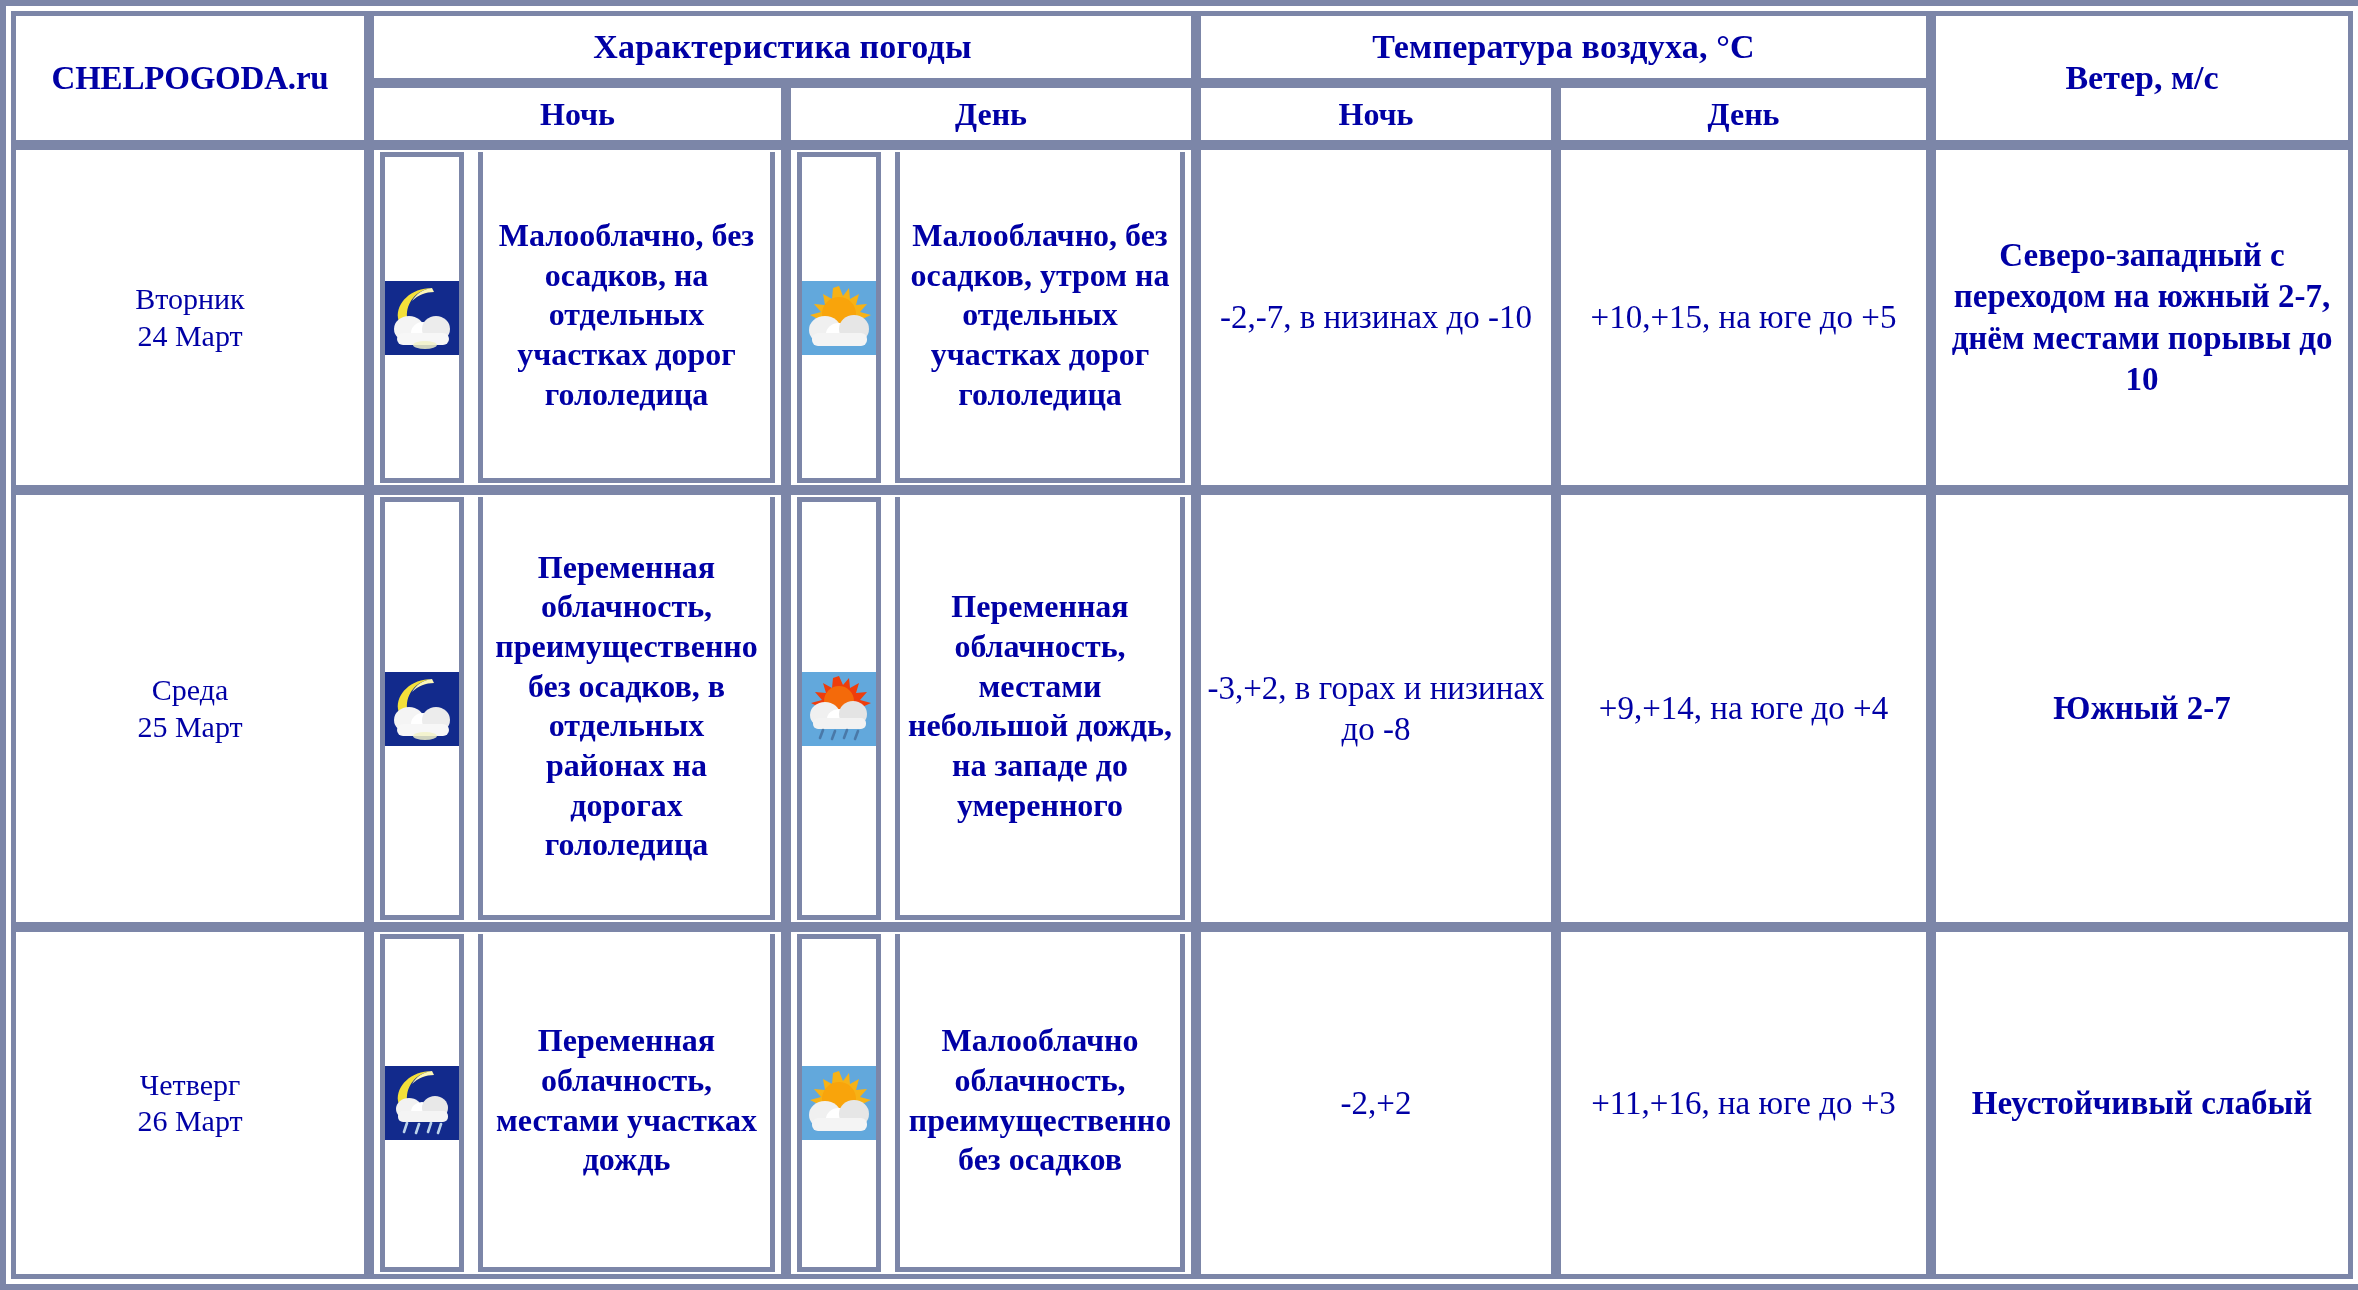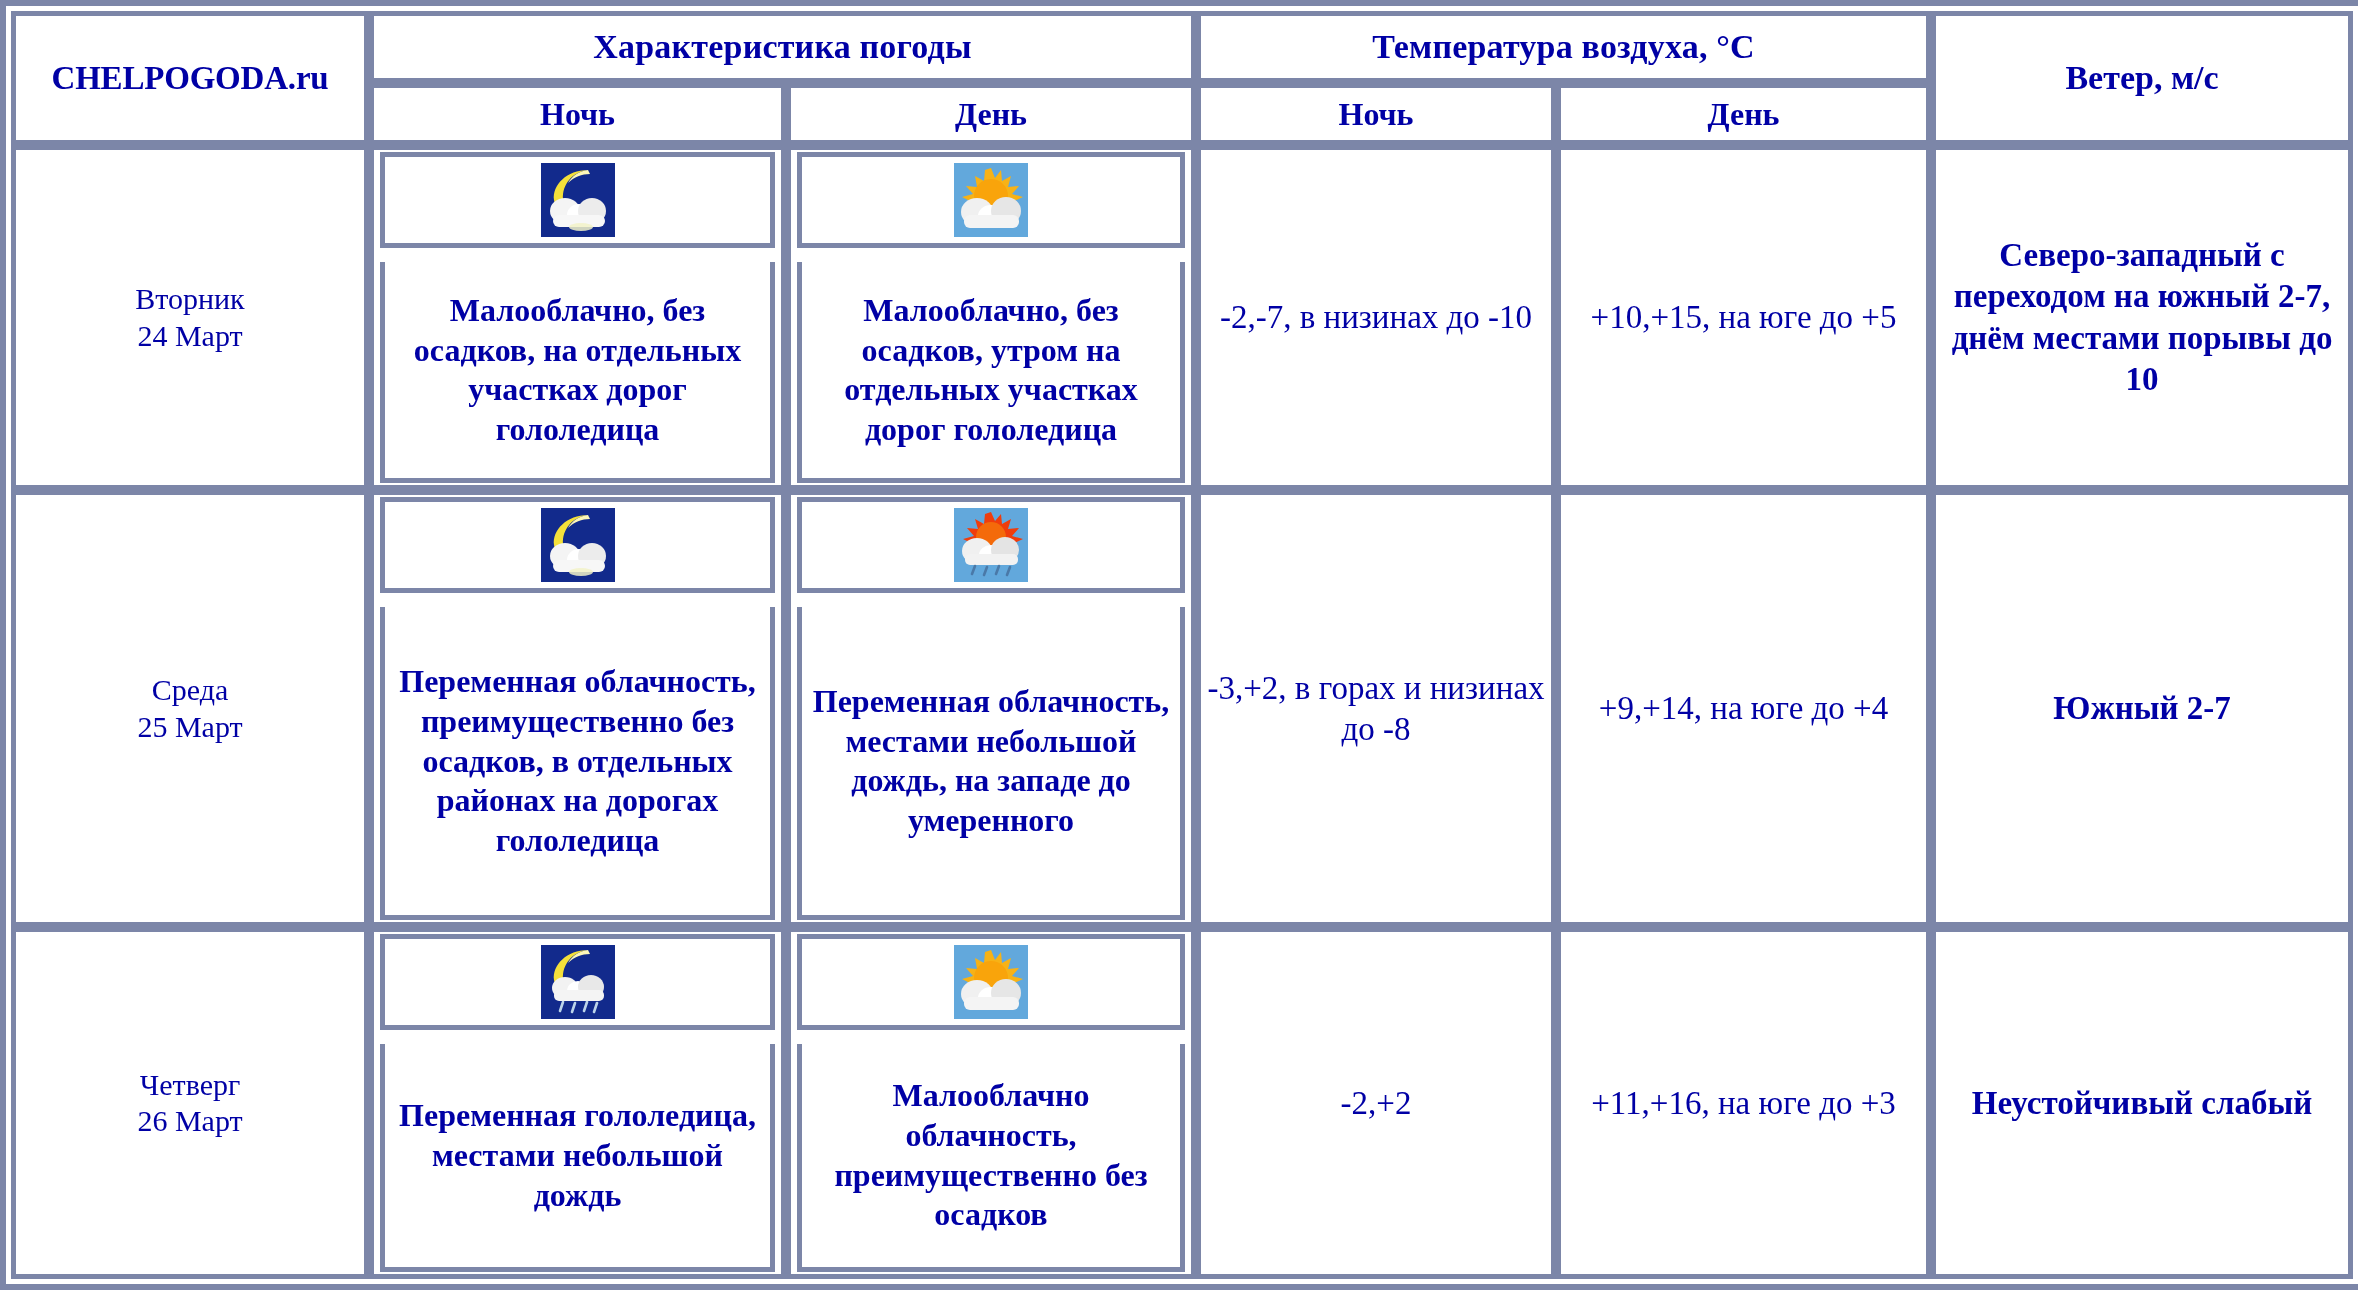--- a/index.html
+++ b/index.html
@@ -97,21 +97,21 @@
     line-height: 1.25;
   }
   
   td.wxcell {
     padding: 0;
     border: none;
     background: transparent;
   }
   .wx-inner {
     display: flex;
-    flex-direction: column;
+    flex-direction: row;
     width: 100%;
     height: 100%;
     box-sizing: border-box;
     gap: 14px;
   }
   .wx-icon-box {
     border: 5px solid #7c86a8;
     box-sizing: border-box;
     display: flex;
     align-items: center;
@@ -297,21 +297,21 @@
                   <rect x="13" y="45" width="50" height="11" rx="5" fill="#f4f4f4"></rect>
                   <g stroke="#bcd4ea" stroke-width="2.6" stroke-linecap="round">
                     <line x1="22" y1="57" x2="19" y2="66"></line>
                     <line x1="34" y1="58" x2="31" y2="67"></line>
                     <line x1="46" y1="57" x2="43" y2="66"></line>
                     <line x1="56" y1="58" x2="53" y2="67"></line>
                   </g>
                 </svg>
               </span>
             </div>
-            <div class="wx-desc-box">Переменная гололедица, местами небольшой дождь</div>
+            <div class="wx-desc-box">Переменная облачность, местами участках дождь</div>
           </div>
         </td>
         <td class="wxcell">
           <div class="wx-inner">
             <div class="wx-icon-box">
               <span>
                 <svg class="wicon" viewBox="0 0 74 74" aria-hidden="true">
                   <rect x="0" y="0" width="74" height="74" fill="#62a8dc"></rect>
                   <g fill="#f7b216">
                     <polygon points="37,5 41,15 47,7 48,18 57,13 54,24 65,23 58,31 69,34 58,39 65,47 54,46 56,56 47,50 45,60 39,52 33,60 30,50 22,56 22,46 12,47 18,39 8,34 19,31 12,23 23,24 21,13 30,18 31,7"></polygon>

